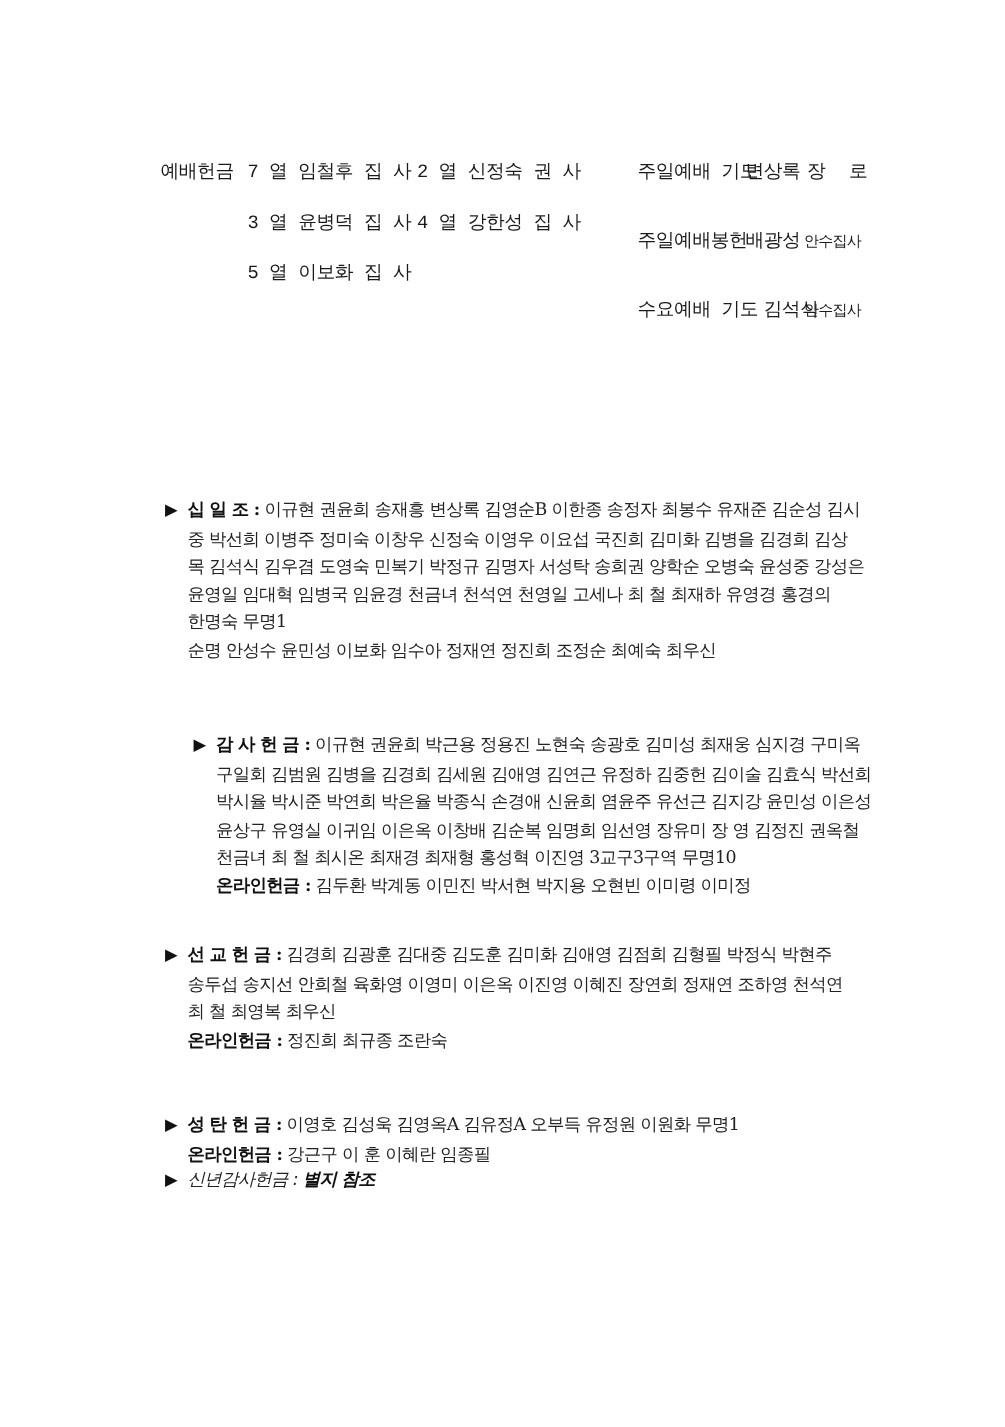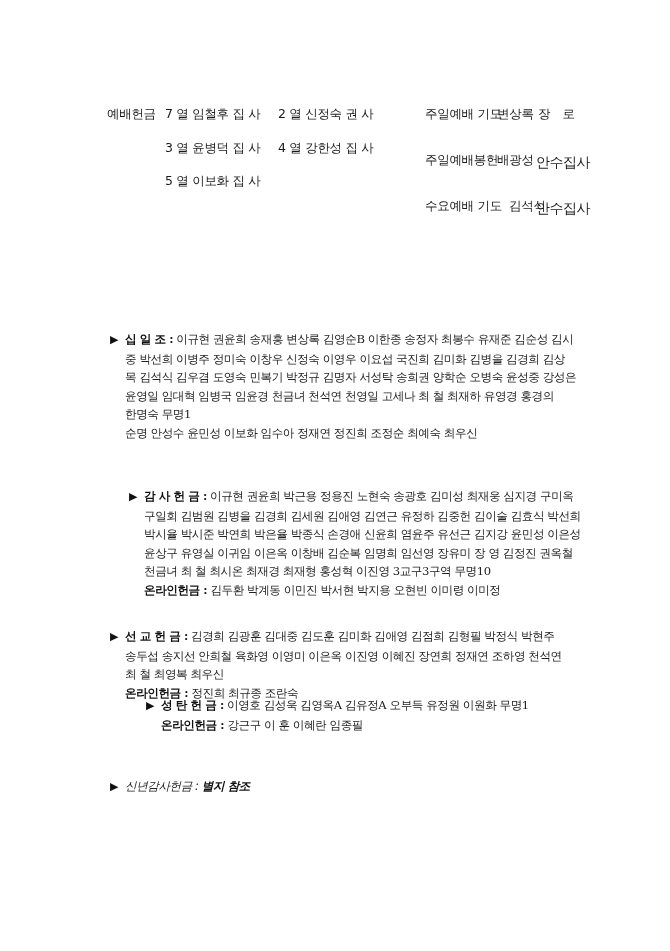--- a/index.html
+++ b/index.html
@@ -2,22 +2,22 @@
 <html><head>
 <meta charset="utf-8">
 <style>
   html, body { margin: 0; padding: 0; background: #ffffff; }
   body {
     width: 670px; height: 951px; position: relative; overflow: hidden;
     font-family: "DejaVu Sans", "Liberation Sans", sans-serif;
     color: #1a1a1a;
   }
   .abs { position: absolute; white-space: nowrap; }
-  .top-text { font-size: 12.5px; letter-spacing: -0.3px; }
-  .small { font-size: 14px; letter-spacing: -0.5px; }
+  .top-text { font-size: 12.5px; letter-spacing: -0.3px; font-family: Liberation Mono, monospace; }
+  .small { font-size: 10px; letter-spacing: -0.5px; }
   .sec {
     position: absolute; left: 110px; width: 470px;
     font-family: "DejaVu Serif", "Liberation Serif", serif;
     font-size: 11.6px; line-height: 18.6px; letter-spacing: -0.45px;
     color: #222;
   }
   .sec .line { white-space: nowrap; }
   .indent { padding-left: 15px; }
   .arrow { display: inline-block; width: 15px; font-size: 11px; color: #111; font-family: "DejaVu Sans", sans-serif; }
   .lbl { font-weight: bold; color: #111; }
@@ -78,21 +78,21 @@
     <span>김경희 김광훈 김대중 김도훈 김미화 김애영 김점희 김형필 박정식 박현주</span>
   </div>
   <div class="line indent">송두섭 송지선 안희철 육화영 이영미 이은옥 이진영 이혜진 장연희 정재연 조하영 천석연</div>
   <div class="line indent">최  철 최영복 최우신</div>
   <div class="line indent">
     <span class="lbl">온라인헌금 :</span>
     <span>정진희 최규종 조란숙</span>
   </div>
 </div>
 
-<div class="sec" style="top:696px;margin-left:36px;">
+<div class="sec" style="top:740px;">
   <div class="line">
     <span class="arrow">▶</span><span class="lbl">성 탄 헌 금 :</span>
     <span>이영호 김성욱 김영옥A 김유정A 오부득 유정원 이원화 무명1</span>
   </div>
   <div class="line indent">
     <span class="lbl">온라인헌금 :</span>
     <span>강근구 이  훈 이혜란 임종필</span>
   </div>
 </div>
 

